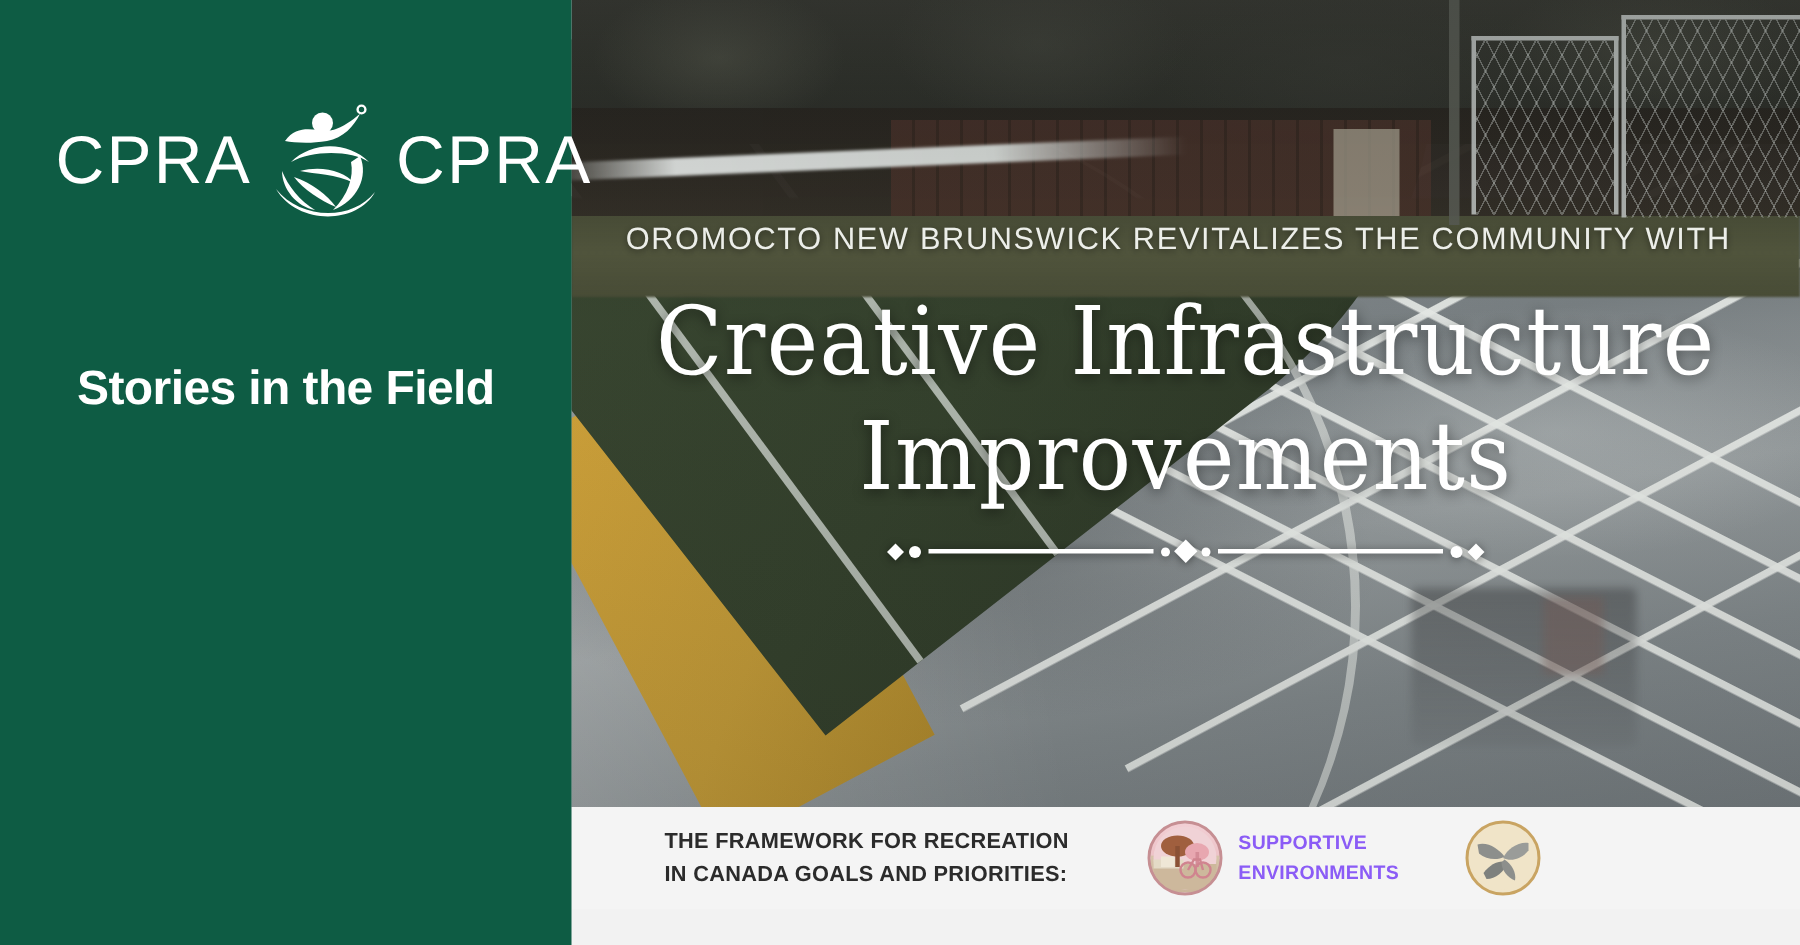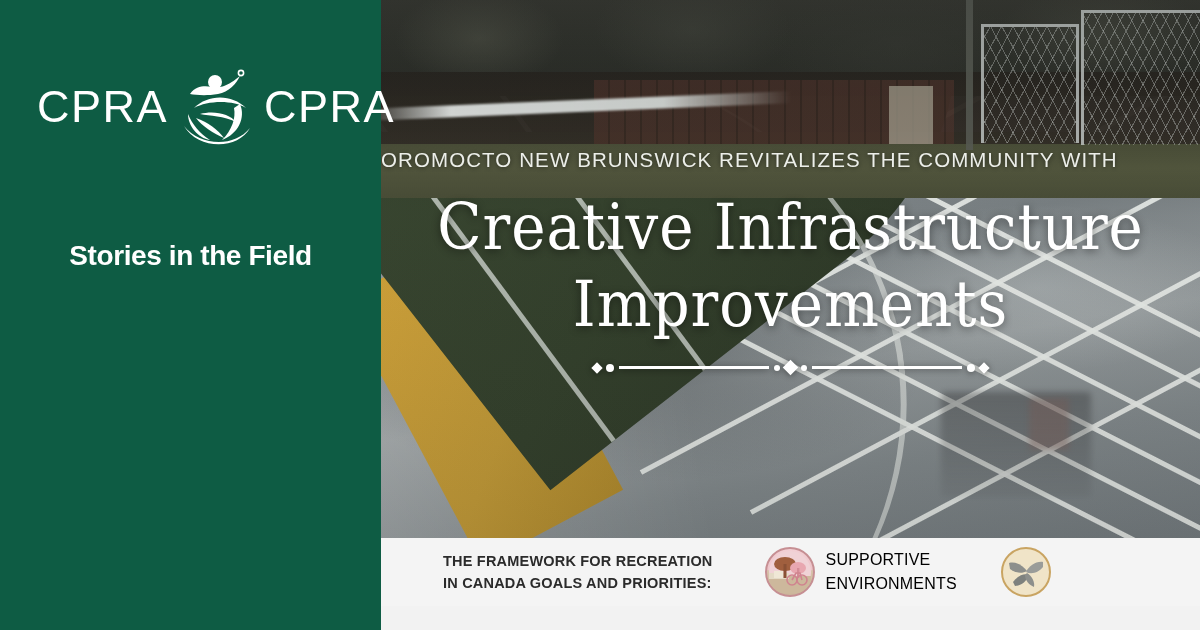--- a/index.html
+++ b/index.html
@@ -62,21 +62,21 @@
 
   .panel-title {
     position: absolute;
     left: 0;
     top: 238px;
     width: 381px;
     text-align: center;
     color: #ffffff;
     font-family: "Liberation Sans", sans-serif;
     font-weight: 700;
-    font-size: 28px;
+    font-size: 32px;
     line-height: 1.28;
     letter-spacing: -0.4px;
     padding: 0 26px;
     box-sizing: border-box;
   }
 
   
   .photo {
     position: absolute;
     left: 381px;
@@ -264,21 +264,21 @@
     left: 0;
     top: 0;
     width: 819px;
     height: 538px;
     z-index: 20;
   }
   .kicker {
     position: absolute;
     left: 0; top: 148px;
     width: 819px;
-    text-align: left;
+    text-align: center;
     color: #eceee9;
     font-family: "Liberation Sans", sans-serif;
     font-size: 20.5px;
     font-weight: 400;
     letter-spacing: 1.1px;
     text-shadow: 0 1px 4px rgba(0,0,0,.45);
     padding-right: 10px;
     box-sizing: border-box;
   }
   .script-line {
@@ -364,24 +364,24 @@
   }
   .goal-badge.supportive {
     border: 2px solid #c68f93;
     background: linear-gradient(180deg, #f2cfd4 0%, #edc3c8 46%, #d7c3ab 47%, #cbb59a 100%);
   }
   .goal-badge.inclusion {
     border: 2px solid #c9a462;
     background: #f0e4c8;
   }
   .goal-text {
-    color: #000000;
+    color: #8b5cf6;
     font-family: "Liberation Sans", sans-serif;
-    font-weight: 400;
-    font-size: 16px;
+    font-weight: 700;
+    font-size: 13px;
     line-height: 1.52;
     letter-spacing: .2px;
     white-space: pre-line;
   }
 </style>
 </head>
 <body>
 
 <div class="poster">
 

